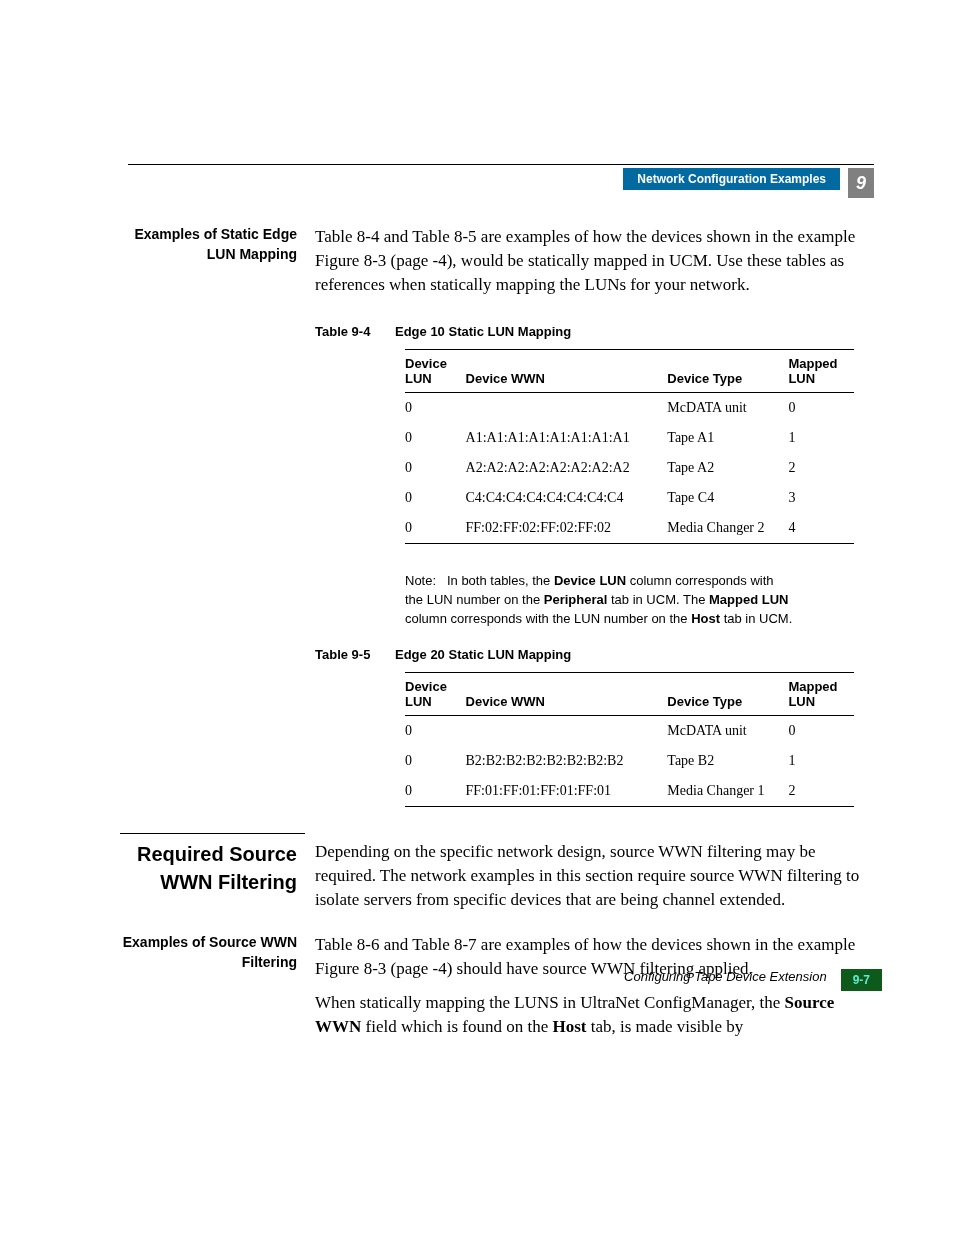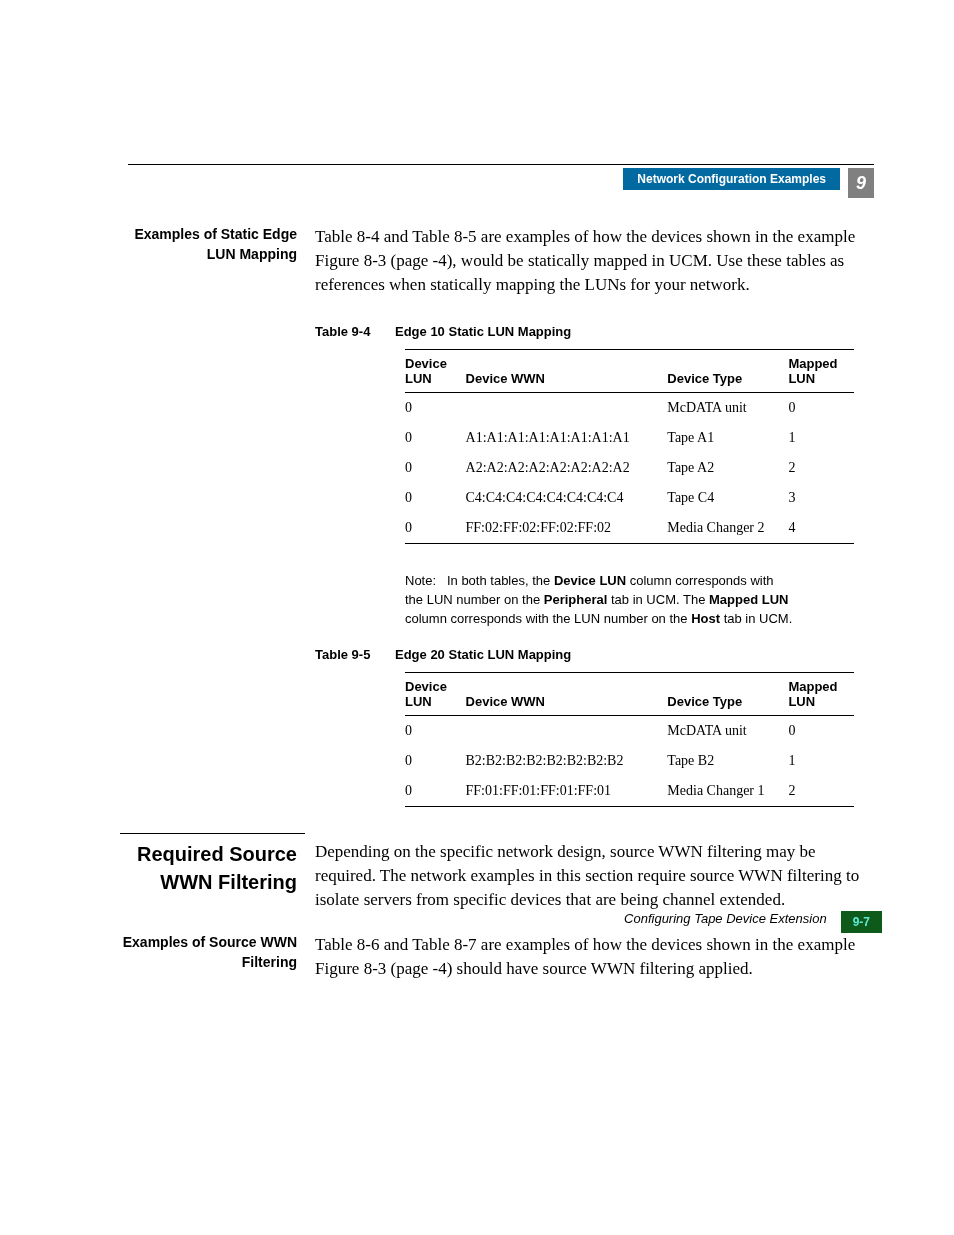--- a/index.html
+++ b/index.html
@@ -268,20 +268,23 @@
       <div class="side-heading big">Required Source WWN Filtering</div>
       <div class="body-text">
         <p>Depending on the specific network design, source WWN filtering may be required. The network examples in this section require source WWN filtering to isolate servers from specific devices that are being channel extended.</p>
       </div>
     </div>
 
     <div class="section">
       <div class="side-heading">Examples of Source WWN Filtering</div>
       <div class="body-text">
         <p>Table 8-6 and Table 8-7 are examples of how the devices shown in the example Figure 8-3 (page -4) should have source WWN filtering applied.</p>
+        <p>
+          <span>When statically mapping the LUNS in UltraNet ConfigManager, the </span><b>Source WWN</b><span> field which is found on the </span><b>Host</b><span> tab, is made visible by</span>
+        </p>
       </div>
     </div>
 
   </div>
 
   <div class="footer">
     <span class="footer-title">Configuring Tape Device Extension</span>
     <span class="footer-page">9-7</span>
   </div>
 </div>

